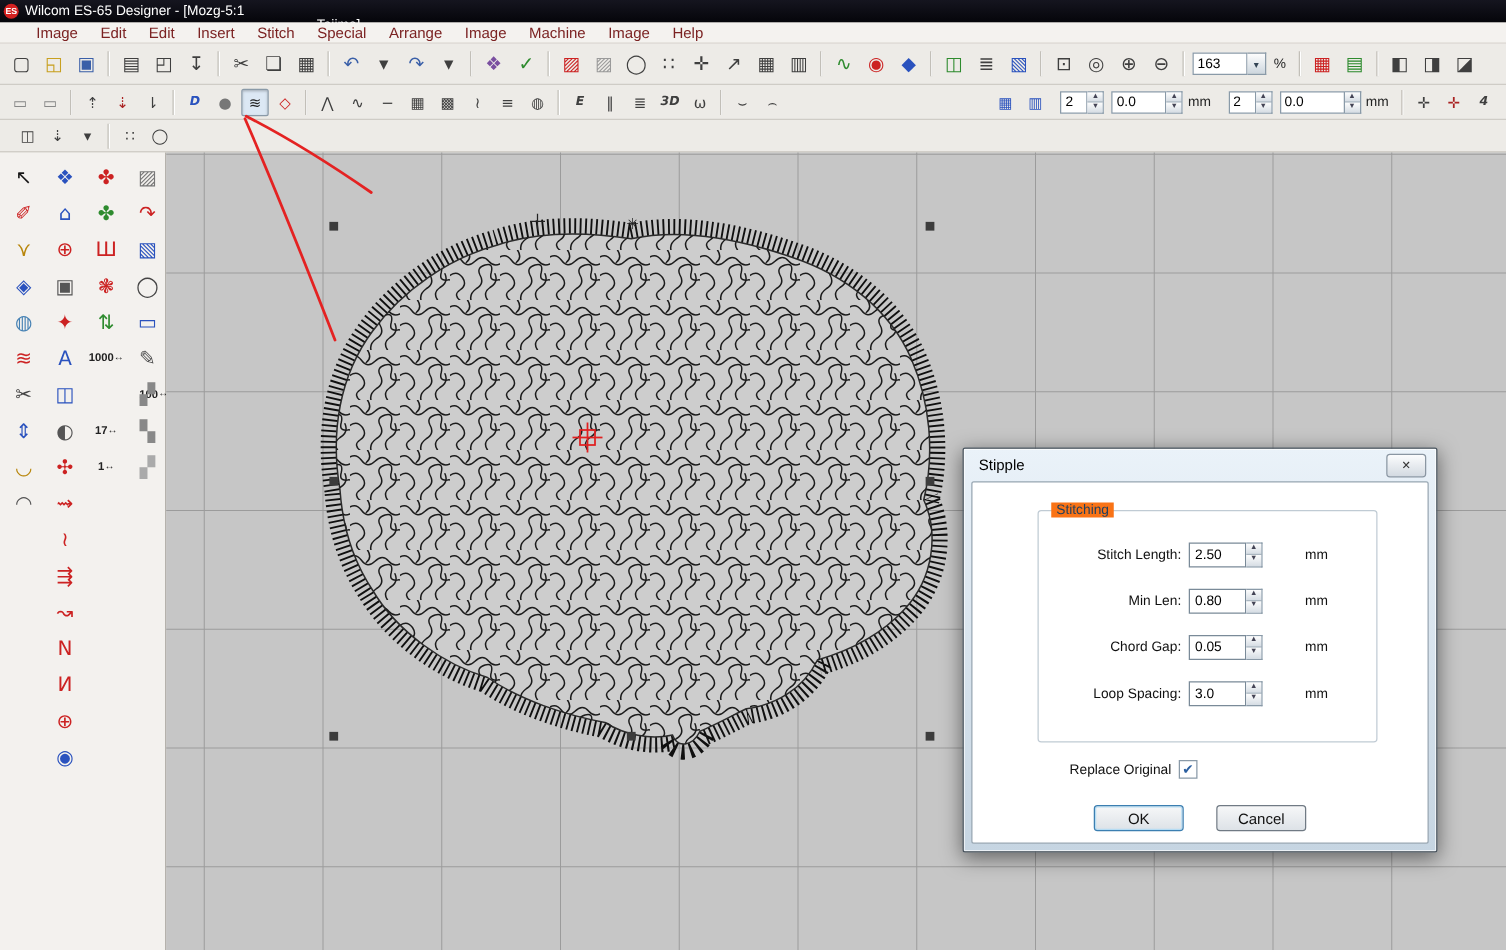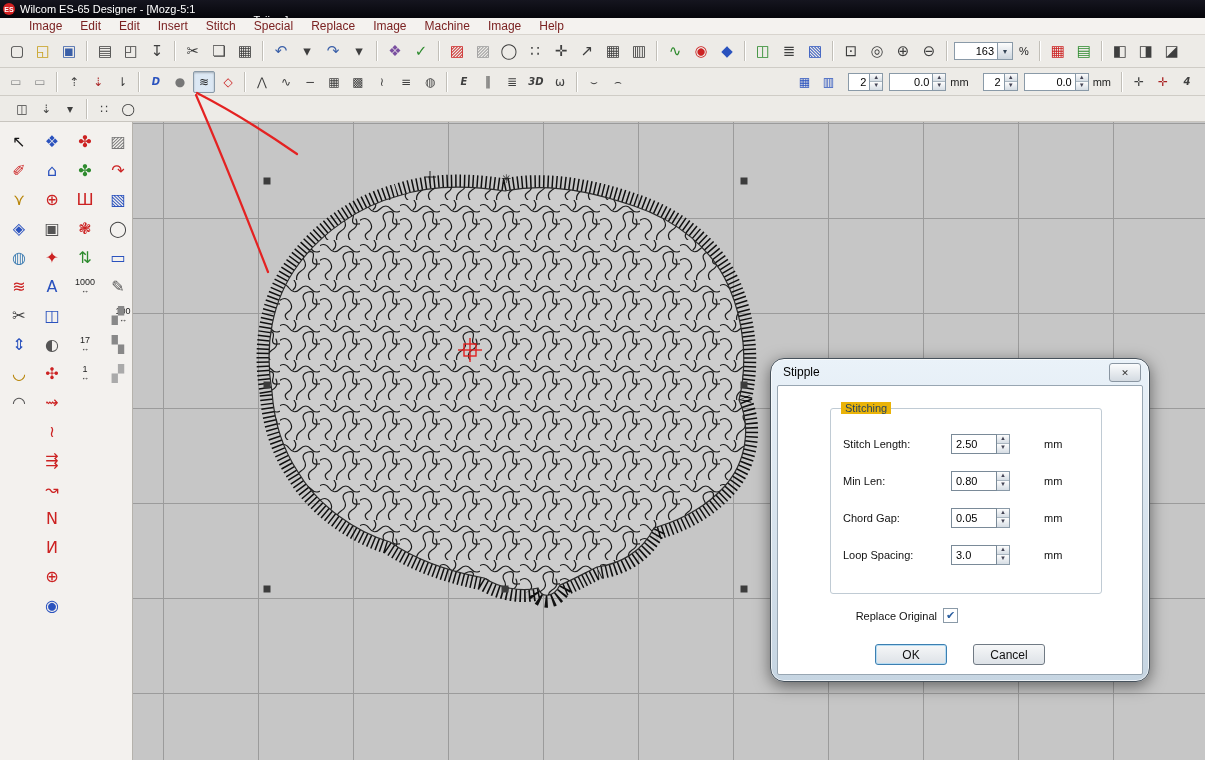--- a/index.html
+++ b/index.html
@@ -25,74 +25,74 @@
             display:flex;align-items:center;padding:0 10px;box-sizing:border-box;}
   .icon-strip{display:flex;align-items:center;}
   .tb-icon{width:22px;height:24px;display:inline-flex;align-items:center;justify-content:center;
            font-family:"DejaVu Sans",sans-serif;font-size:15px;color:#3f3f3f;margin:0 1px;border:1px solid transparent;
            border-radius:2px;cursor:default;}
   .toolbar2 .tb-icon,.toolbar3 .tb-icon{width:20px;height:20px;font-size:12px;}
   .tb-icon.txt{font-size:10px;font-weight:bold;font-style:italic;}
   .tb-icon.pressed{border:1px solid #8a9aa8;background:#dce8f4;box-shadow:inset 0 1px 2px rgba(0,0,0,.25);}
   .tb-sep{width:1px;height:20px;background:#c2bfb8;border-right:1px solid #fff;margin:0 4px;display:inline-block;}
   .num-input{height:18px;border:1px solid #8a9aa8;background:#fff;font-size:11px;padding:0 3px;box-sizing:border-box;
-             font-family:"Liberation Sans",sans-serif;text-align:right;}
+             font-family:"Liberation Sans",sans-serif;}
   .spin{display:inline-flex;flex-direction:column;width:13px;height:18px;border:1px solid #8a9aa8;border-left:none;
         background:#e8eef4;box-sizing:border-box;}
   .spin-btn{flex:1;font-size:6px;line-height:7px;text-align:center;color:#445;cursor:default;
             background:linear-gradient(#fdfdfd,#d6dde4);}
   .spin-btn.up::before{content:"▲";}
   .spin-btn.down::before{content:"▼";}
   .spin-btn + .spin-btn{border-top:1px solid #aab6c0;}
   .combo{display:inline-flex;align-items:center;margin:0 2px;}
   .combo-btn{width:15px;height:18px;border:1px solid #8a9aa8;border-left:none;background:linear-gradient(#fdfdfd,#cdd6de);
              display:inline-flex;align-items:center;justify-content:center;font-size:8px;color:#345;box-sizing:border-box;}
   .combo-btn::before{content:"▾";}
   .unit-label{font-size:11px;margin:0 6px 0 4px;color:#222;}
   .tb-right{margin-left:auto;display:flex;align-items:center;padding-right:2px;}
   .grp{display:flex;align-items:center;margin-left:8px;}
   
   .toolbox{position:absolute;left:0;top:122px;bottom:0;width:133px;background:#f3f1ee;border-right:1px solid #b5b2ac;
            box-sizing:border-box;}
   .tool-cell{position:absolute;width:28px;height:26px;display:flex;align-items:center;justify-content:center;
              font-family:"DejaVu Sans",sans-serif;font-size:16px;cursor:default;}
-  .tool-cell.numcell{flex-direction:column;font-family:"Liberation Sans",sans-serif;font-size:9px;font-weight:normal;
+  .tool-cell.numcell{flex-direction:row;font-family:"Liberation Sans",sans-serif;font-size:9px;font-weight:bold;
                      color:#222;line-height:9px;}
   .tool-cell.numcell .arr{font-size:8px;line-height:8px;}
   
   .canvas{position:absolute;left:133px;top:122px;right:0;bottom:0;background:#c6c6c6;overflow:hidden;
           background-image:linear-gradient(to right,#9b9b9b 1px,transparent 1px),
                            linear-gradient(to bottom,#9b9b9b 1px,transparent 1px);
           background-size:95px 95px;background-position:30px 1px;}
   .design-svg{position:absolute;left:0;top:0;}
   .fringe{fill:none;stroke:#101010;stroke-width:25;stroke-dasharray:1.5 2.7;}
   .brainfill{fill:#cdcdcd;stroke:#2b2b2b;stroke-width:1.2;}
   .stipplefill{fill:url(#stip);stroke:none;}
   .stip-line{fill:none;stroke:#1c1c1c;stroke-width:1.2;stroke-linecap:round;}
   .handle{fill:#3c3c3c;}
   .marker-red{stroke:#e02020;fill:none;stroke-width:1.4;}
   .marker-blk{stroke:#222;stroke-width:1;}
   
   .annot{position:absolute;left:0;top:0;pointer-events:none;z-index:60;}
   .redline{fill:none;stroke:#e42222;stroke-width:2.2;stroke-linecap:round;}
   
-  .dialog{position:absolute;left:770px;top:358px;width:378px;height:322px;z-index:40;border-radius:14px;
+  .dialog{position:absolute;left:770px;top:358px;width:378px;height:322px;z-index:40;border-radius:2px;
           background:linear-gradient(#eaf2f9,#c6d5e2);border:1px solid #47525c;
           box-shadow:0 4px 16px rgba(0,0,0,.5), inset 0 0 0 1px rgba(255,255,255,.65);}
   .dialog-title{position:absolute;left:12px;top:6px;font-size:12px;color:#000;}
   .dialog-close{position:absolute;right:8px;top:4px;width:30px;height:17px;border:1px solid #8a96a2;border-radius:3px;
                 background:linear-gradient(#fbfcfd,#d3dae1);display:flex;align-items:center;justify-content:center;
                 font-size:9px;color:#333;cursor:default;font-family:"DejaVu Sans",sans-serif;}
   .dialog-body{position:absolute;left:6px;right:6px;top:26px;bottom:6px;background:#fff;border:1px solid #98a6b2;
                border-radius:2px;}
   .groupbox{position:absolute;left:52px;top:22px;width:272px;height:186px;border:1px solid #c0cbd4;border-radius:3px;
             box-sizing:border-box;padding-top:16px;}
-  .group-label{position:absolute;top:-7px;left:10px;background:#eab308;padding:0 4px;font-size:11px;color:#1f3f5f;}
+  .group-label{position:absolute;top:-7px;left:10px;background:#f97316;padding:0 4px;font-size:11px;color:#1f3f5f;}
   .drow{display:flex;align-items:center;height:37px;padding-left:12px;}
-  .dlabel{width:102px;text-align:left;font-size:11px;color:#111;}
+  .dlabel{width:102px;text-align:right;font-size:11px;color:#111;}
   .dinput{width:46px;height:20px;border:1px solid #7a8a98;font-size:11px;padding:0 4px;box-sizing:border-box;
           margin-left:6px;font-family:"Liberation Sans",sans-serif;}
   .drow .spin{height:20px;}
   .dunit{font-size:11px;margin-left:34px;color:#111;}
   .replace-row{position:absolute;top:222px;left:12px;width:168px;text-align:right;font-size:11px;color:#111;
                display:flex;align-items:center;justify-content:flex-end;}
   .checkbox{width:13px;height:13px;border:1px solid #8a9aa8;background:#fff;display:inline-flex;align-items:center;
             justify-content:center;margin-left:6px;font-family:"DejaVu Sans",sans-serif;}
   .checkbox.checked::after{content:"✔";font-size:11px;color:#2b5fa0;line-height:11px;}
   .btn{position:absolute;width:72px;height:21px;font-size:12px;color:#111;border-radius:3px;
@@ -110,21 +110,21 @@
   <span class="title-tab">Tajima]</span>
 </div>
 
 <div class="menubar">
     <span class="menu-item">Image</span>
     <span class="menu-item">Edit</span>
     <span class="menu-item">Edit</span>
     <span class="menu-item">Insert</span>
     <span class="menu-item">Stitch</span>
     <span class="menu-item">Special</span>
-    <span class="menu-item">Replace</span>
+    <span class="menu-item">Arrange</span>
     <span class="menu-item">Image</span>
     <span class="menu-item">Machine</span>
     <span class="menu-item">Image</span>
     <span class="menu-item">Help</span>
   </div>
 
 <div class="toolbar1">
   <span class="icon-strip">
       <span class="tb-icon">▢</span>
       <span class="tb-icon" style="color: rgb(200, 160, 32);">◱</span>

